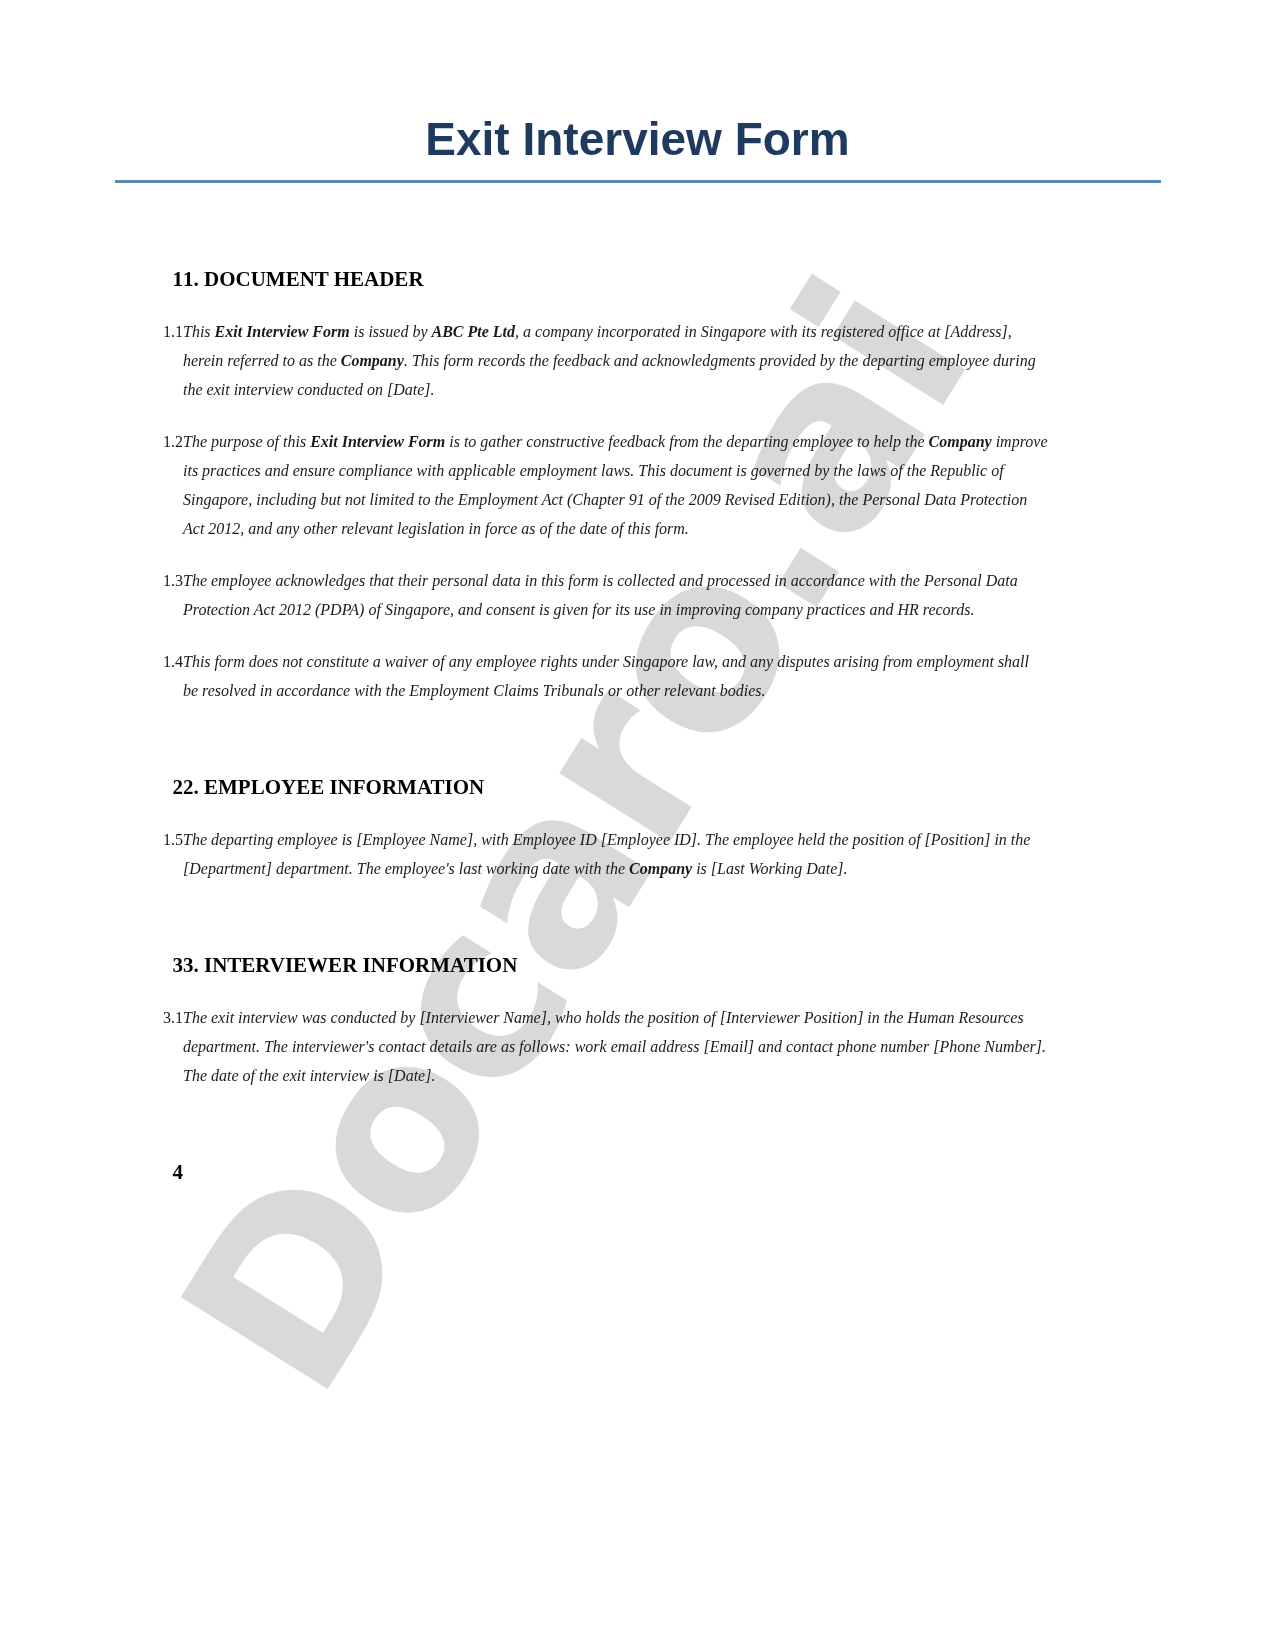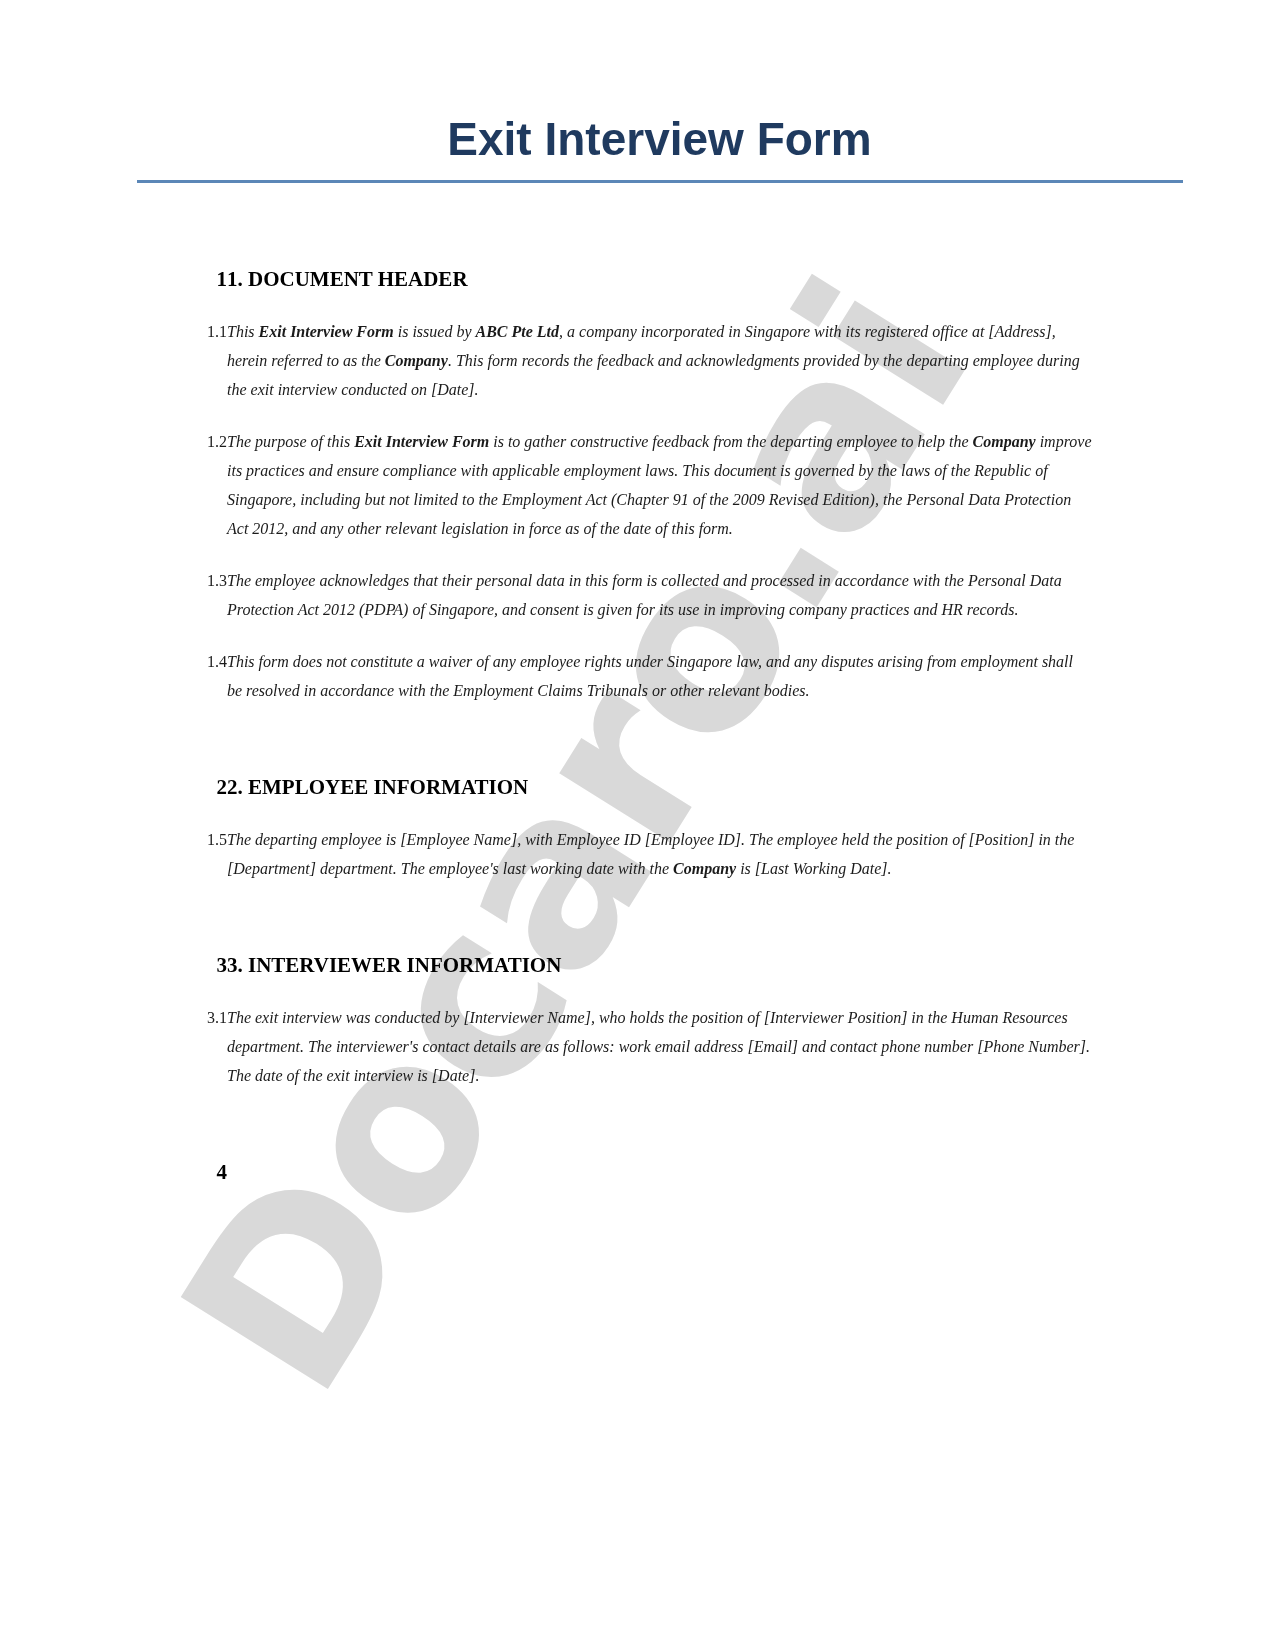--- a/index.html
+++ b/index.html
@@ -30,21 +30,20 @@
     font-size:238px;
     letter-spacing:-4px;
     color:var(--watermark);
     white-space:nowrap;
     z-index:0;
     user-select:none;
   }
   .content{
     position:relative;
     z-index:1;
-    margin-left:44px;
   }
   .doc-title{
     margin:112px 0 0 0;
     text-align:center;
     font-family:"Liberation Sans", sans-serif;
     font-weight:600;
     font-size:46px;
     line-height:54px;
     color:var(--title);
   }

